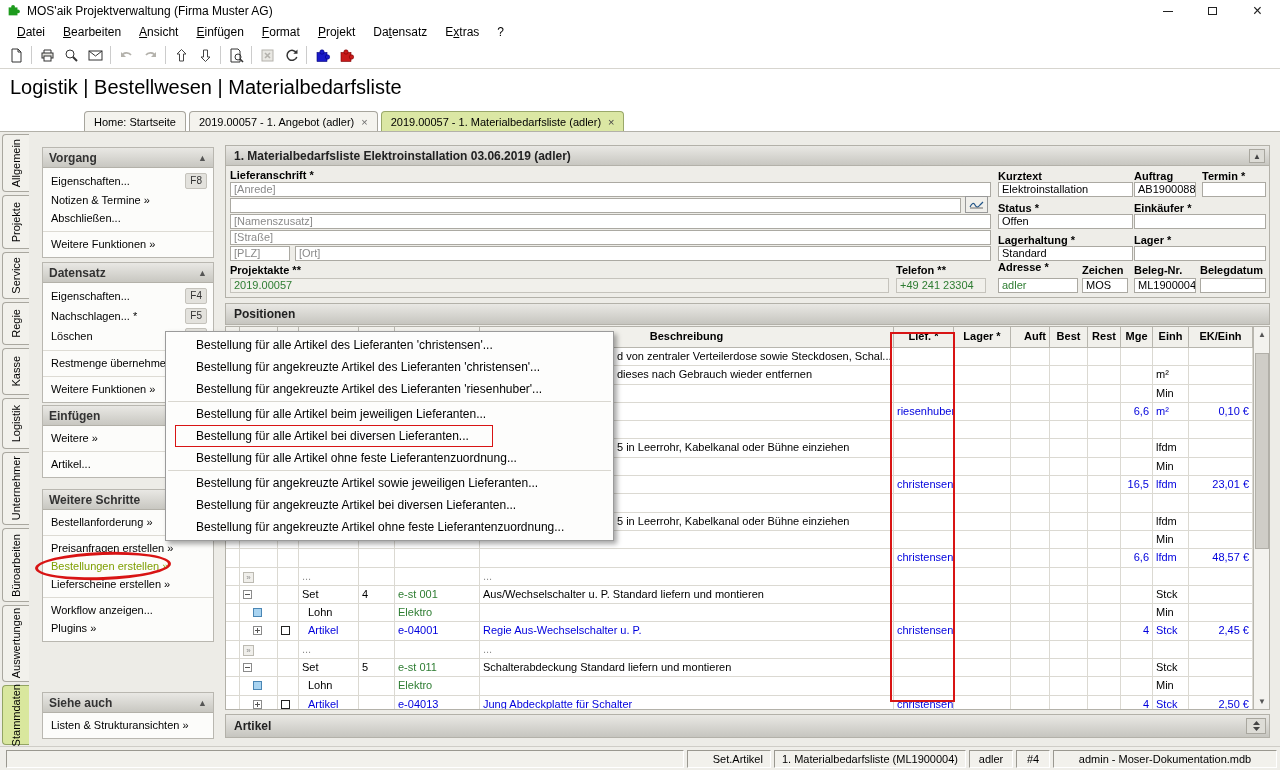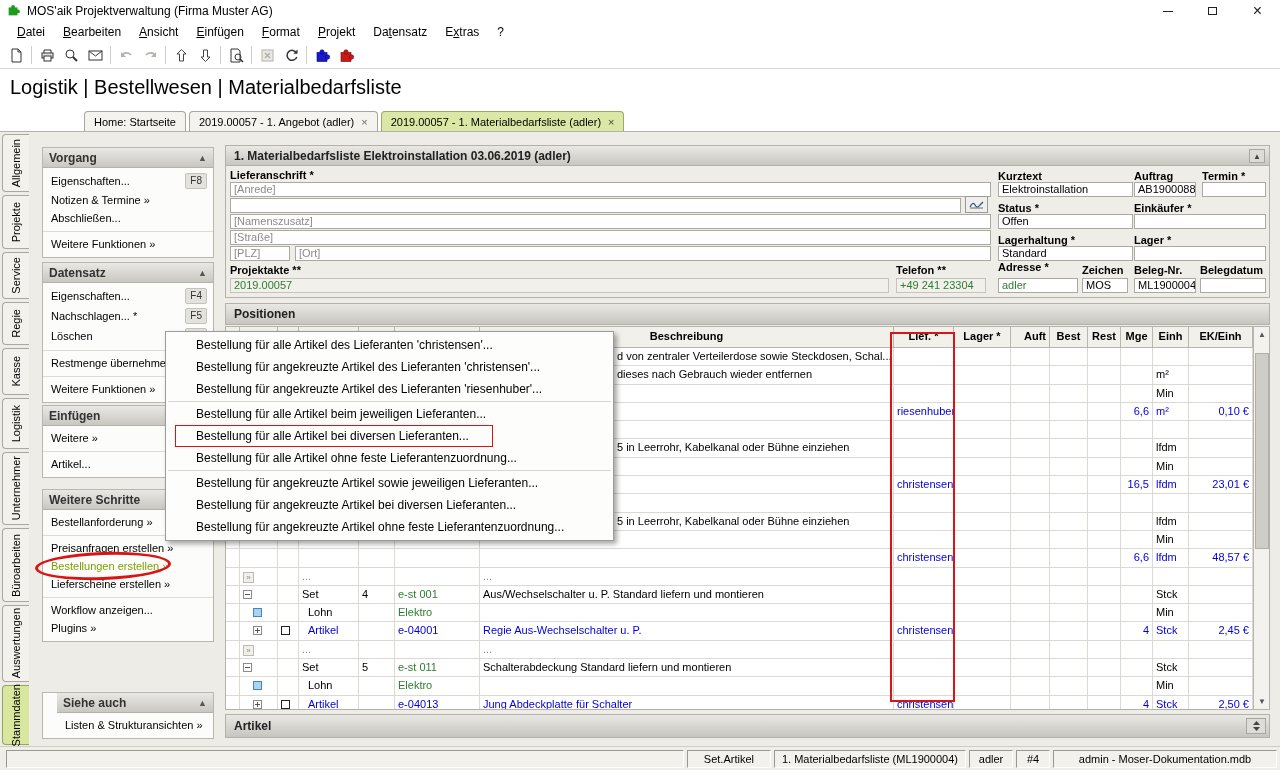--- a/index.html
+++ b/index.html
@@ -378,21 +378,21 @@
           </div>
           <div class="sgroup">
             <div class="sitem">
               <span>Workflow anzeigen...</span>
             </div>
             <div class="sitem">
               <span>Plugins »</span>
             </div>
           </div>
         </div>
-        <div class="card" style="top: 560px; padding-left: 14px;">
+        <div class="card" style="top: 560px;">
           <div class="card-h">
             <span>Siehe auch</span>
             <span class="arr">▲</span>
           </div>
           <div class="sgroup">
             <div class="sitem">
               <span>Listen &amp; Strukturansichten »</span>
             </div>
           </div>
         </div>
@@ -842,20 +842,20 @@
       <div class="mitem">Bestellung für angekreuzte Artikel bei diversen Lieferanten...</div>
       <div class="mitem">Bestellung für angekreuzte Artikel ohne feste Lieferantenzuordnung...</div>
     </div>
 
   <div class="anno" id="anno-ellipse" style="left:35px;top:552px;width:136px;height:28px;"></div>
   <div class="anno" style="left:175px;top:425px;width:318px;height:22px;border-width:1.5px;"></div>
   <div class="anno" style="left:890px;top:332px;width:65px;height:370px;"></div>
 
   <div id="statusbar" class="abs">
       <div class="scell grow"></div>
-      <div class="scell" style="min-width: 84px; text-align: center;">Set.Artikel</div>
+      <div class="scell" style="min-width: 84px; text-align: right;">Set.Artikel</div>
       <div class="scell" style="min-width: 192px; text-align: center;">1. Materialbedarfsliste (ML1900004)</div>
       <div class="scell" style="min-width: 44px; text-align: center;">adler</div>
       <div class="scell" style="min-width: 34px; text-align: center;">#4</div>
       <div class="scell" style="min-width: 224px; text-align: center;">admin - Moser-Dokumentation.mdb</div>
     </div>
 
 </div>
 
 </body></html>

